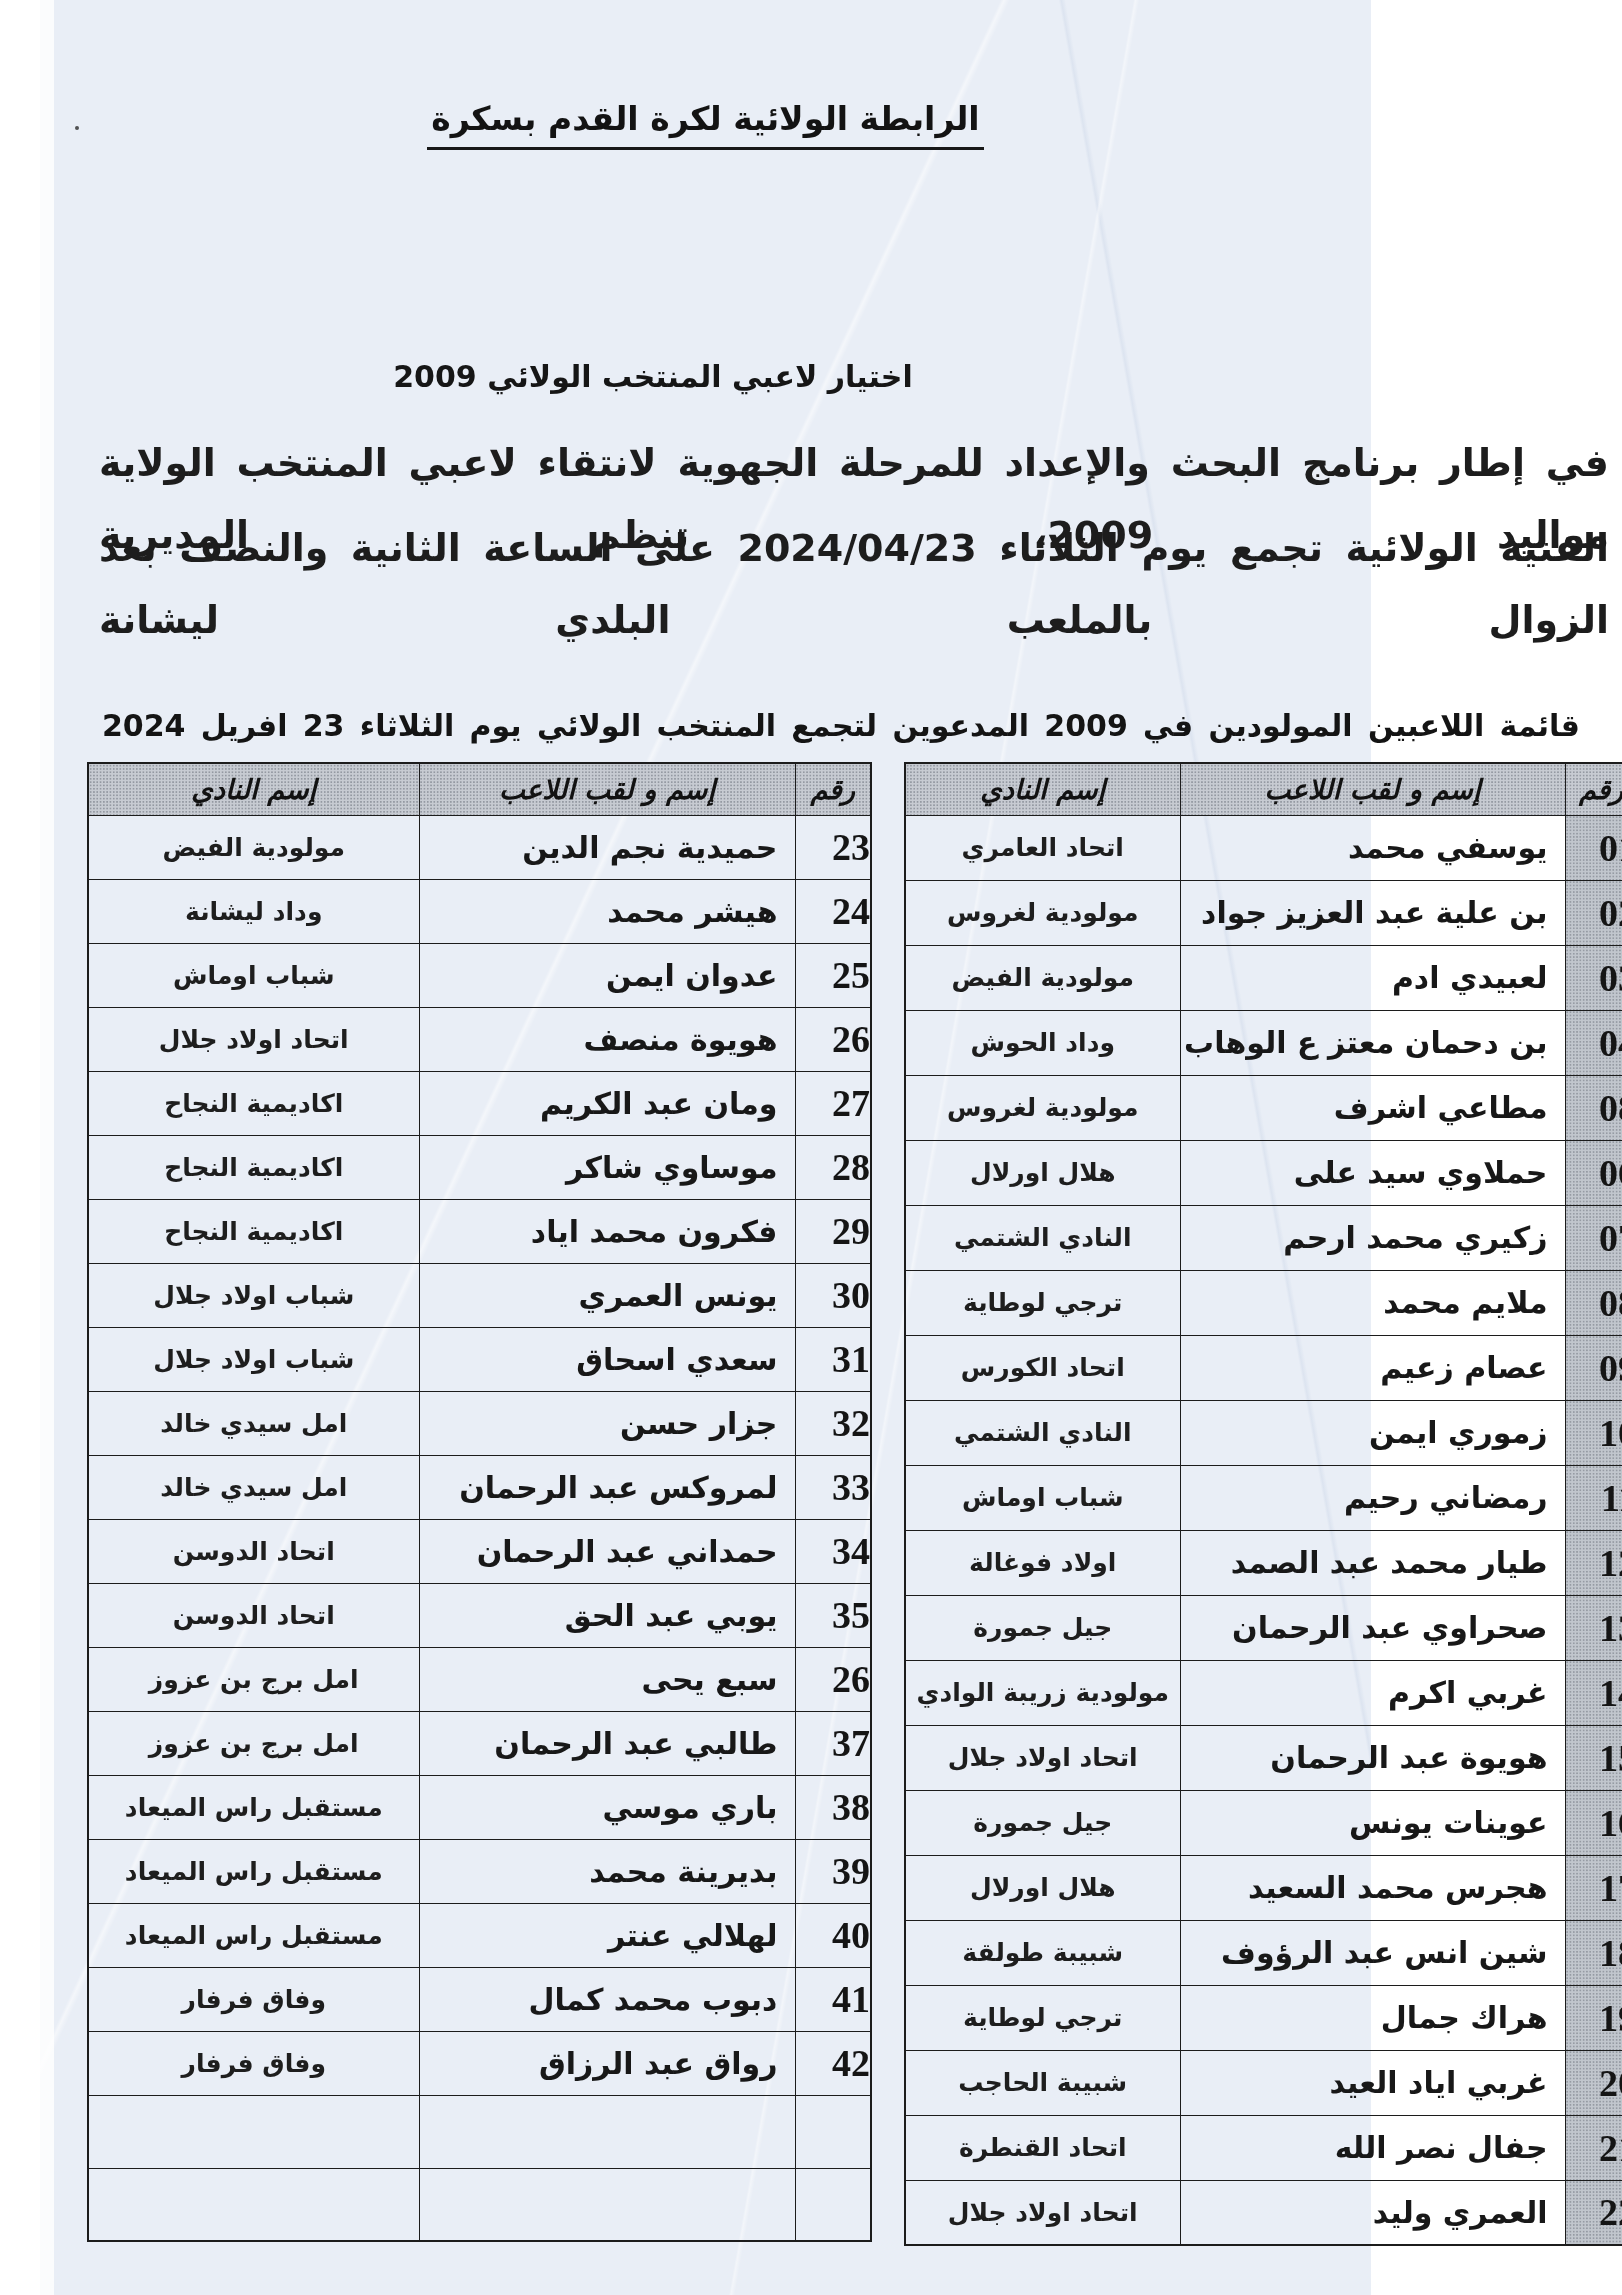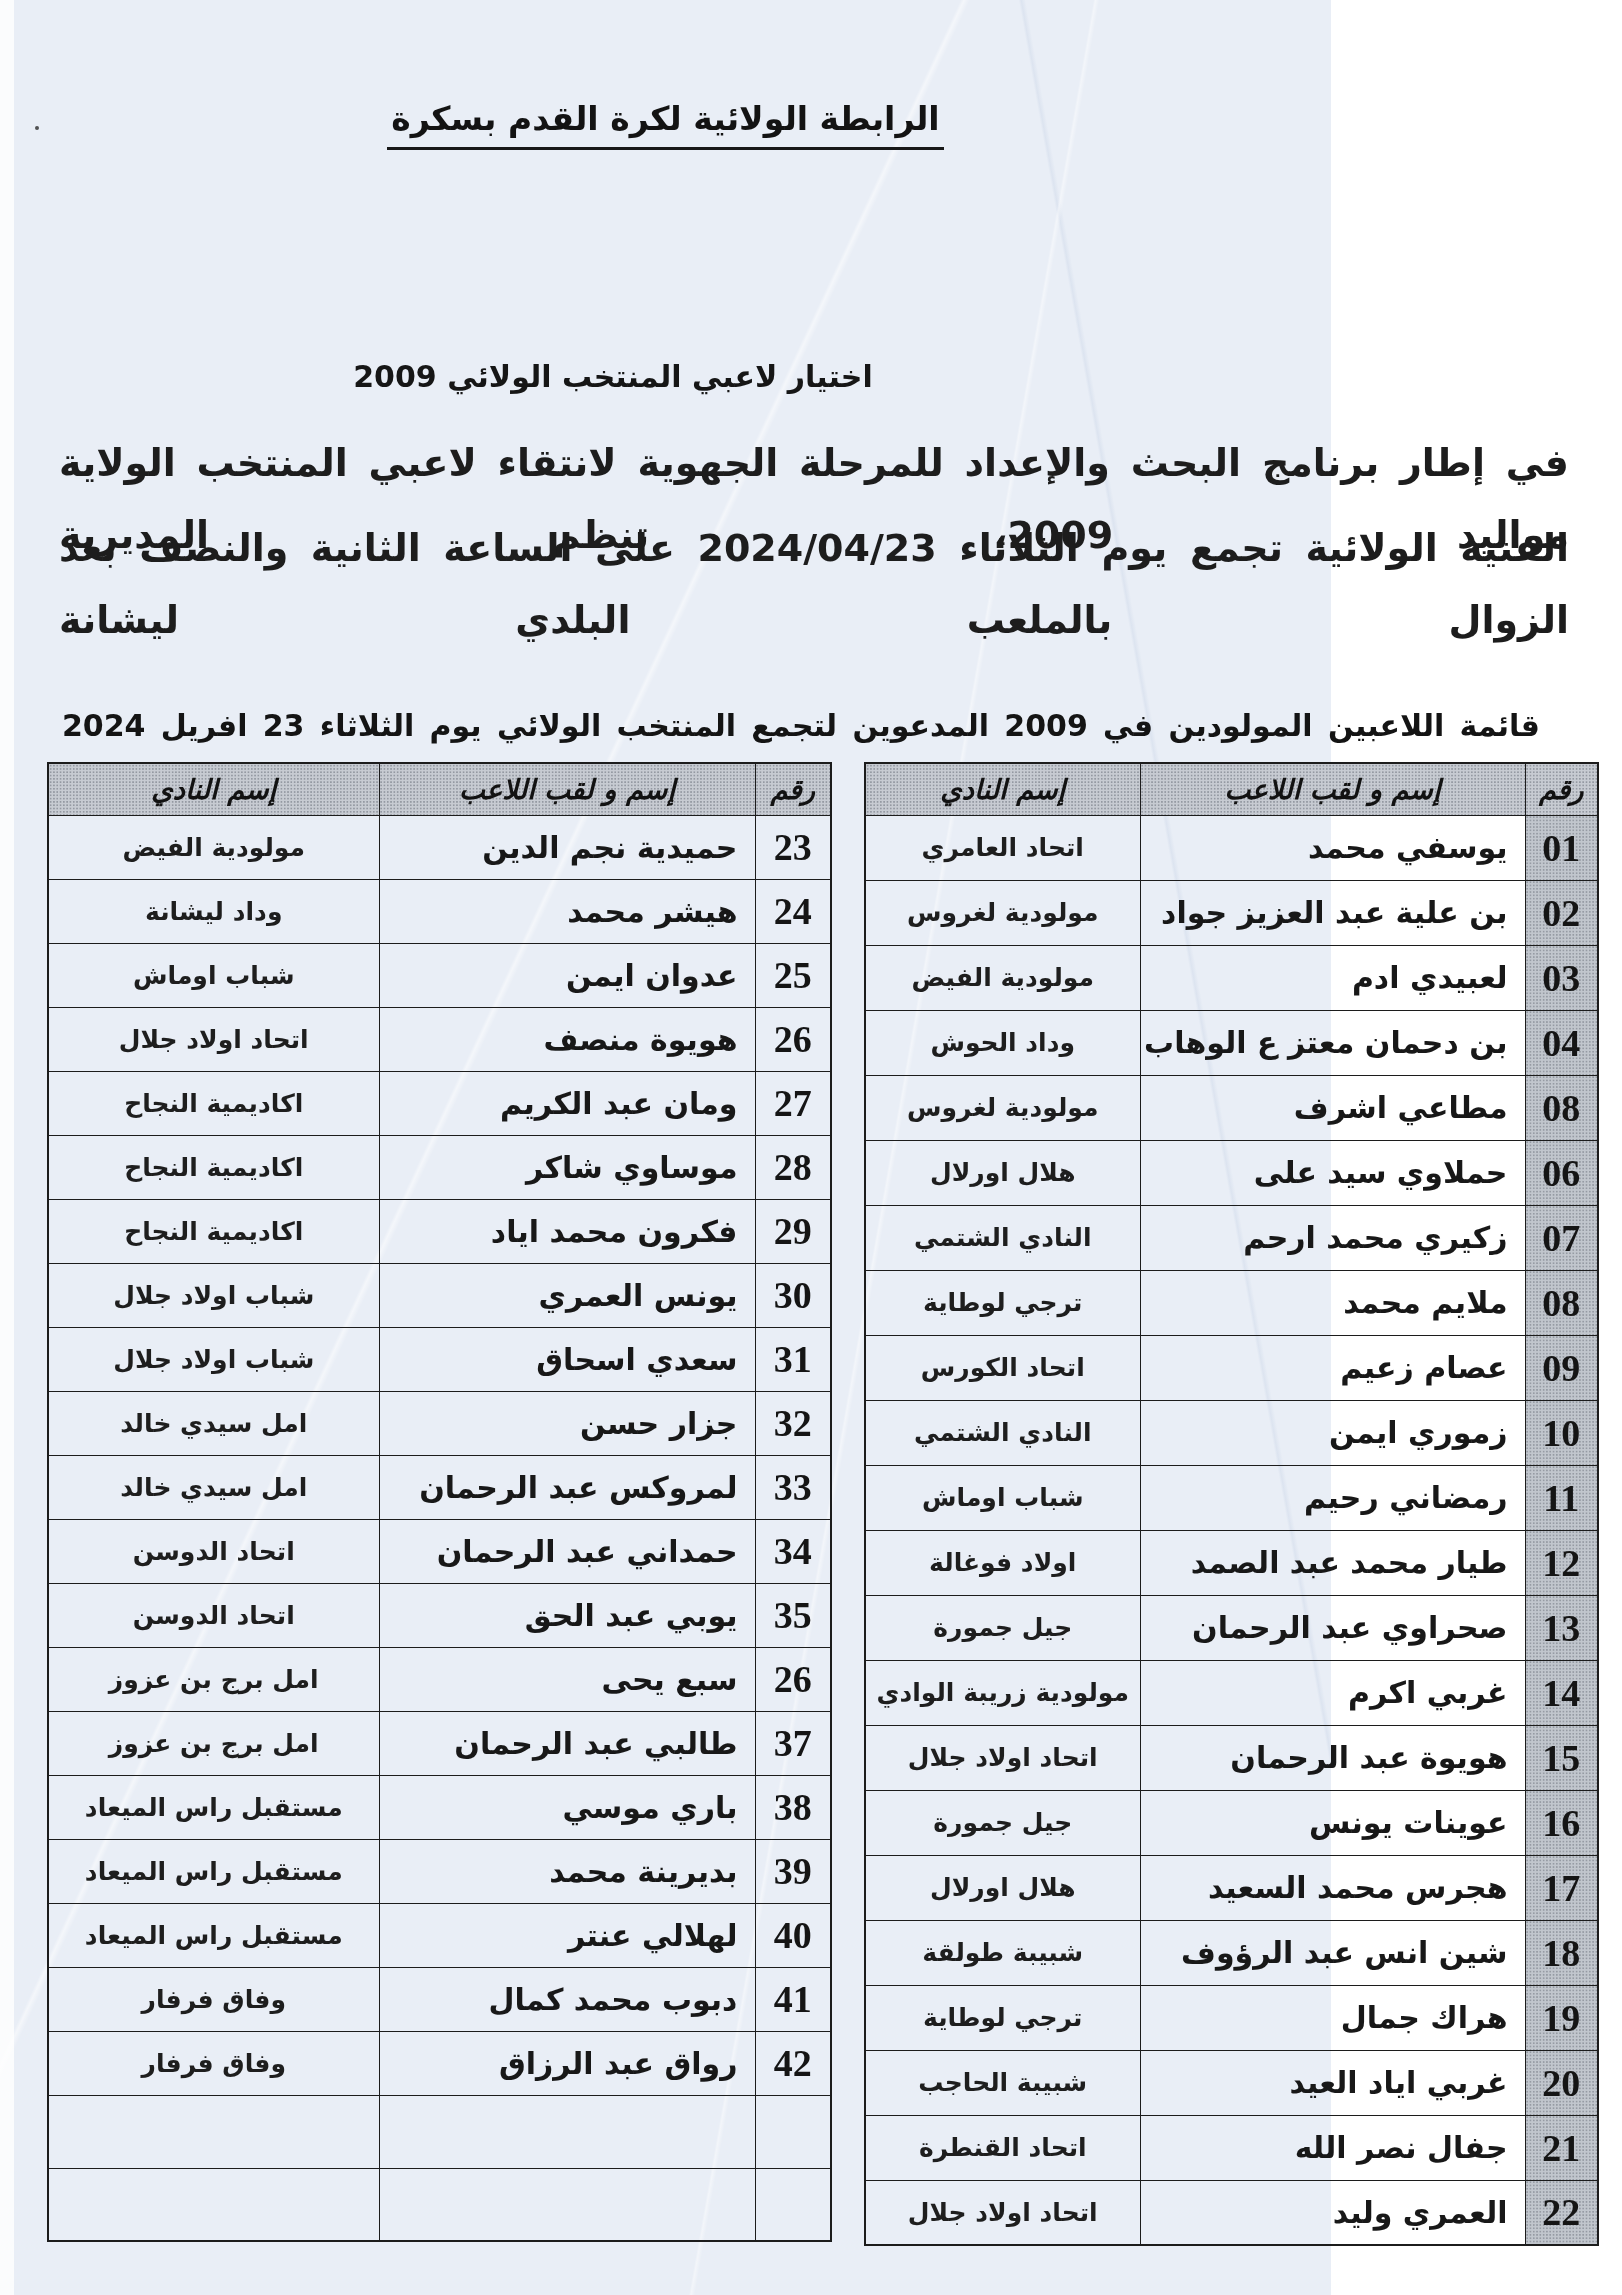--- a/index.html
+++ b/index.html
@@ -14,20 +14,21 @@
   body{
     font-family:"DejaVu Sans",sans-serif;
     background:#ffffff;
     color:var(--ink);
     overflow:hidden;
   }
   .page{
     position:absolute; inset:0;
     width:1331px;height:2295px;
     background:var(--paper);
+    margin-left:40px;
   }
   
   .scan-margin{
     position:absolute;left:0;top:0;width:14.4px;height:2295px;
     background:#fbfcfd;
   }
   .speck{
     position:absolute;left:35px;top:126px;width:3.9px;height:3.9px;
     background:#2a2a2a;border-radius:50%;opacity:.8;
   }
@@ -98,21 +99,20 @@
   .shaded{
     background-color:var(--shade);
     background-image:radial-gradient(rgba(66,72,84,.38) 0.7px, transparent 1.2px);
     background-size:3.3px 3.3px;
     font-style:italic;
   }
   table.roster th{
     font-size:27.5px;font-weight:bold;text-align:center;color:#121212;
   }
   td.num{
-    text-align:center;
     font-family:"Liberation Serif","DejaVu Serif",serif;
     font-weight:bold;font-size:38px;color:#151515;
   }
   table.right-tbl td.num{
     background-color:var(--shade-dark);
     background-image:radial-gradient(rgba(66,72,84,.34) 0.7px, transparent 1.2px);
     background-size:3.3px 3.3px;
   }
   td.name{
     text-align:right;padding-right:17px;

